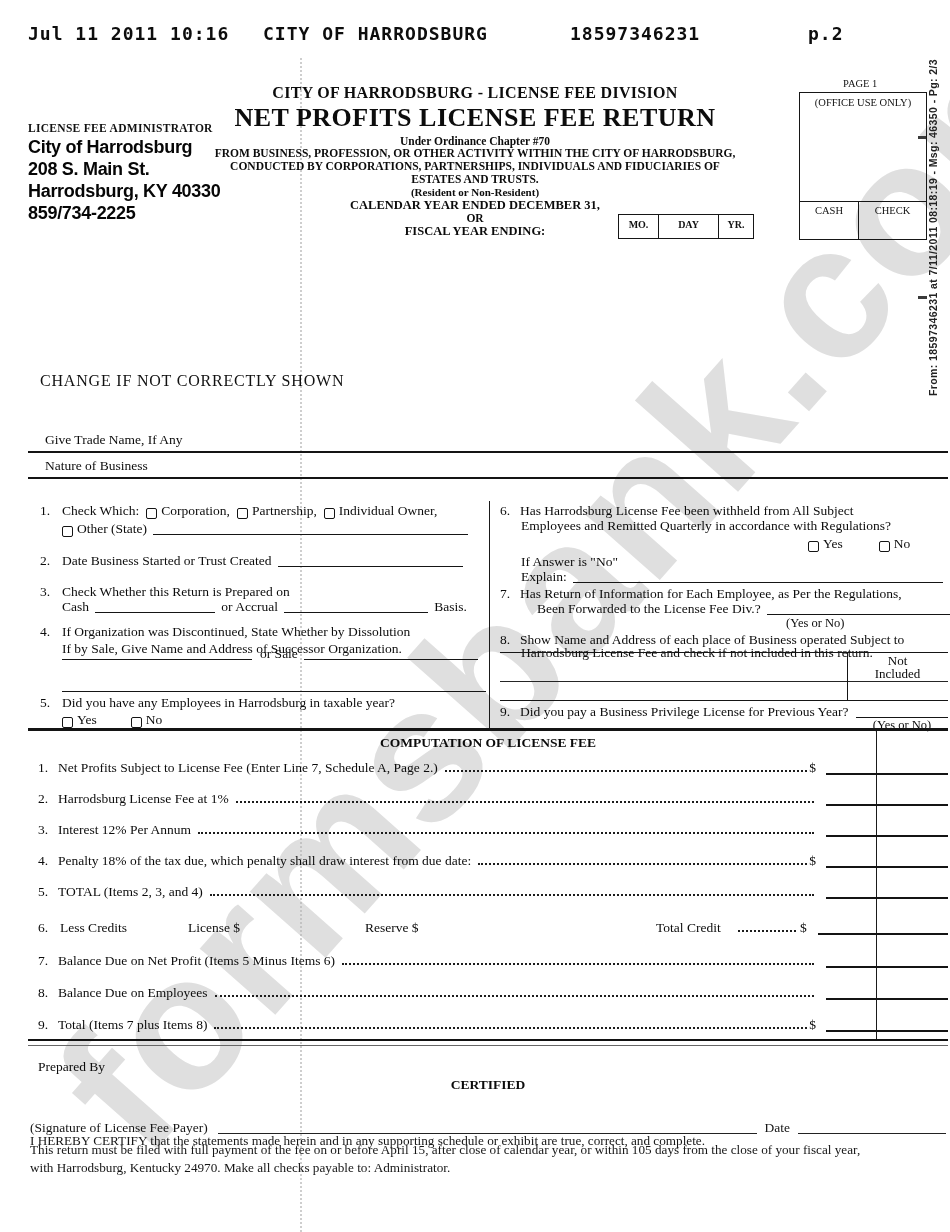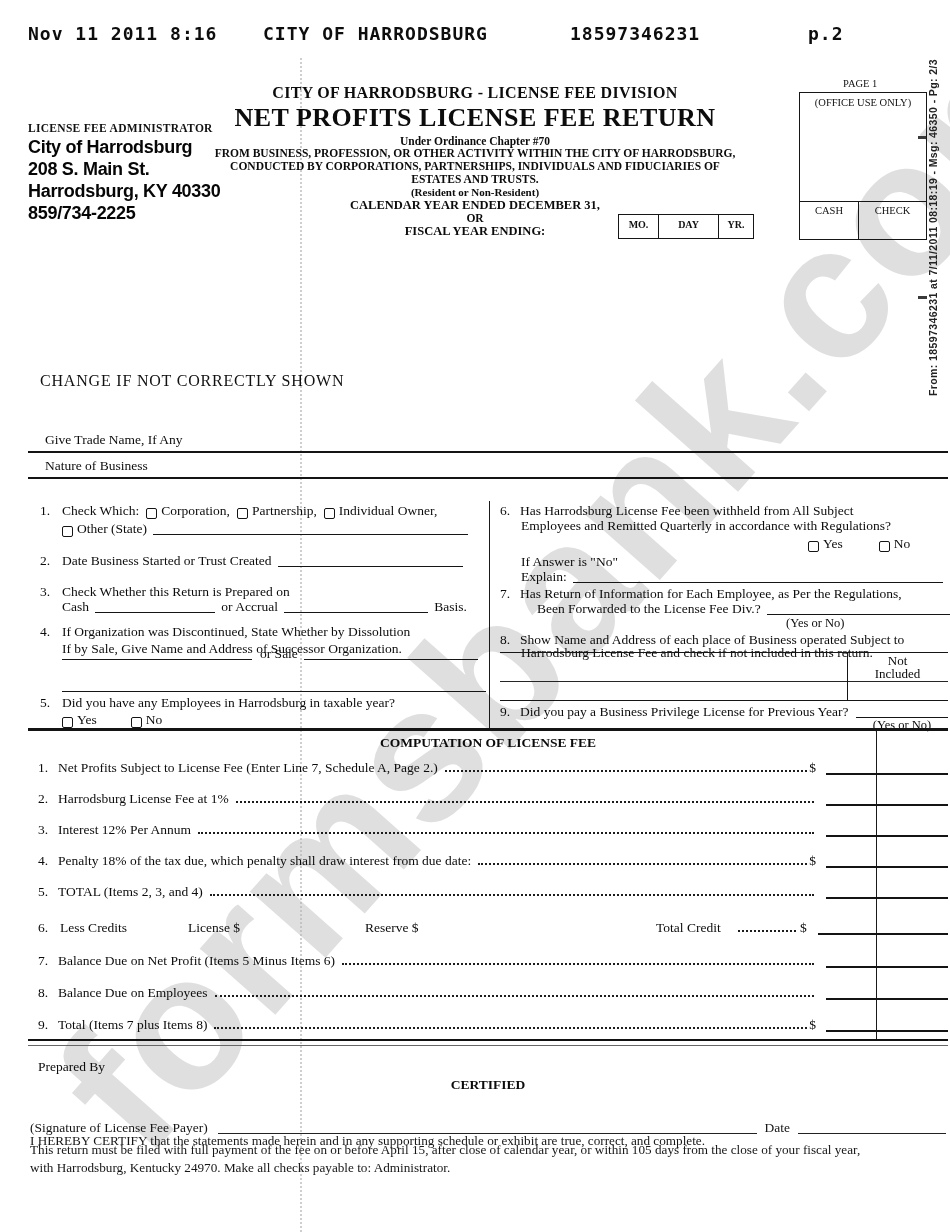--- a/index.html
+++ b/index.html
@@ -68,21 +68,21 @@
 </style>
 </head>
 <body>
 
 <div class="page">
 
   <div class="wmark">formsbank.com</div>
 
   <div class="fold"></div>
 
-  <div class="t fax" style="left:28px;top:23px;">Nov 11 2011 8:16</div>
+  <div class="t fax" style="left:28px;top:23px;">Jul 11 2011 10:16</div>
   <div class="t fax" style="left:263px;top:23px;">CITY OF HARRODSBURG</div>
   <div class="t fax" style="left:570px;top:23px;">18597346231</div>
   <div class="t fax" style="left:808px;top:23px;">p.2</div>
 
   <div class="vnote">From: 18597346231 at 7/11/2011  08:18:19 - Msg: 46350 - Pg: 2/3</div>
   <div class="tick" style="left:918px;top:136px;"></div>
   <div class="tick" style="left:918px;top:296px;"></div>
 
   <div class="t" style="left:843px;top:78px;font-size:10.5px;">PAGE 1</div>
   <div class="obox">

